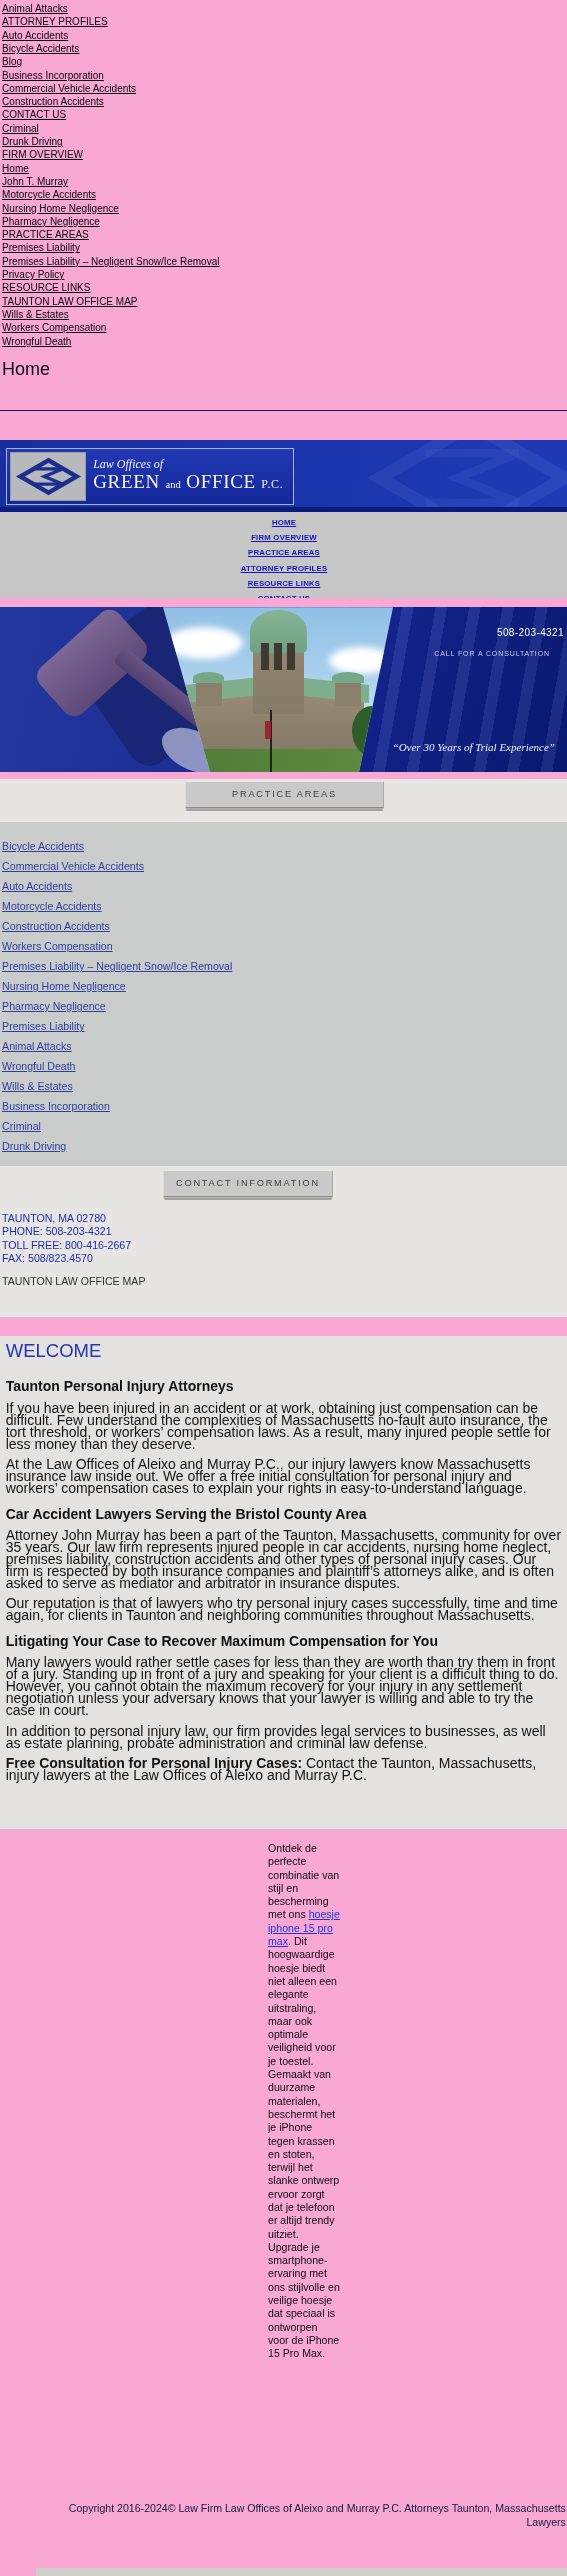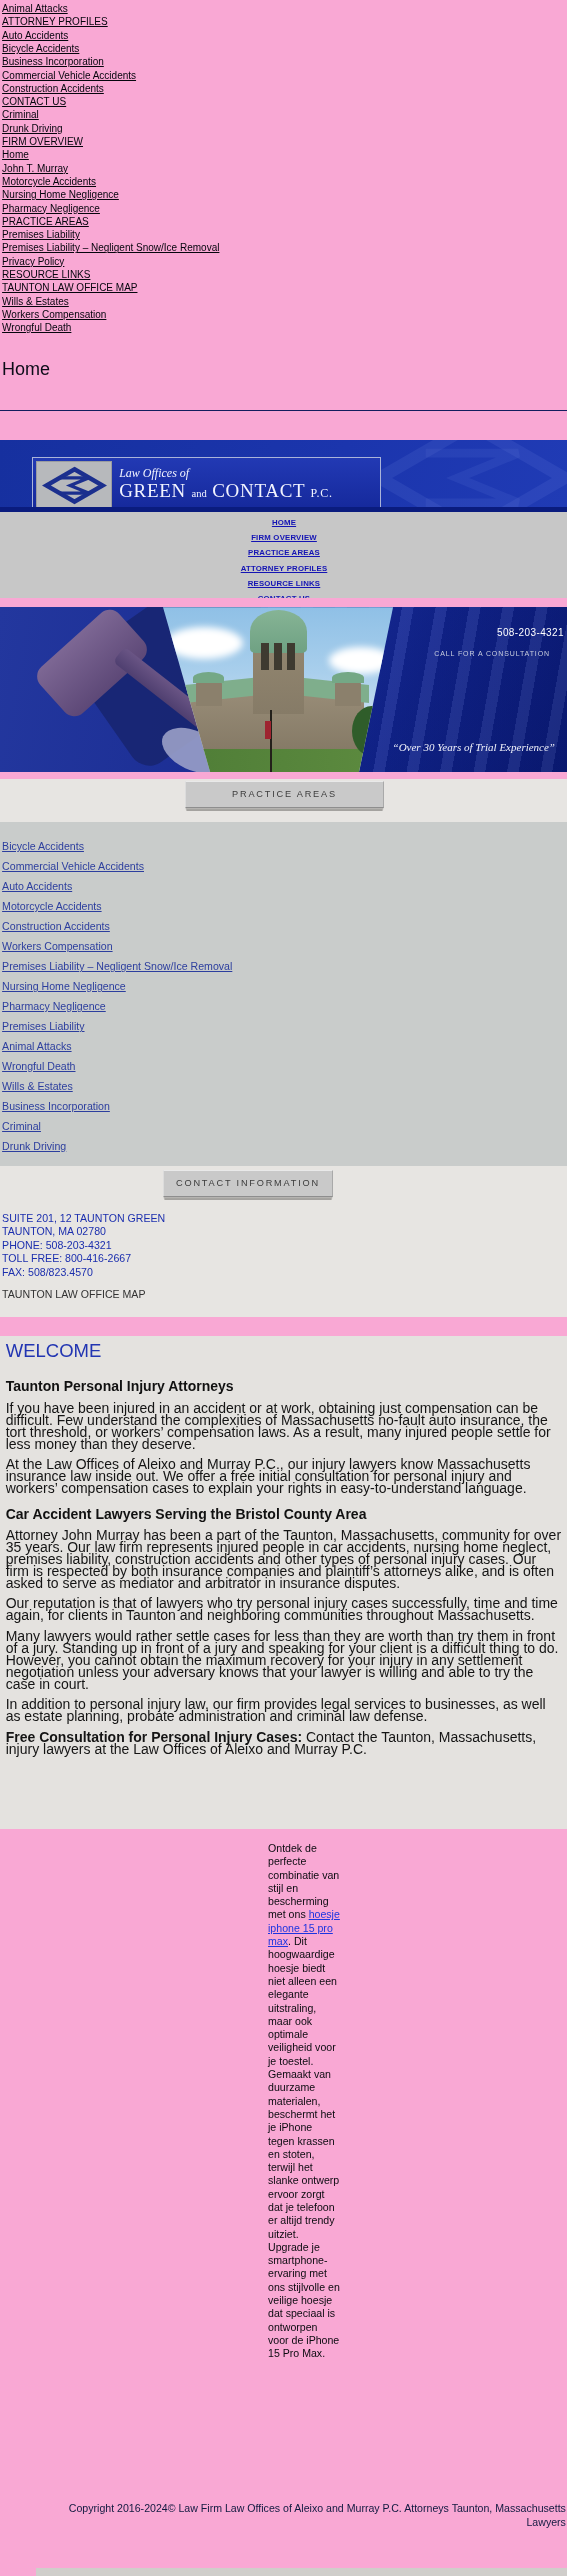--- a/index.html
+++ b/index.html
@@ -10,22 +10,22 @@
   .sitemap{height:349px;box-sizing:border-box;padding:2.1px 0 0 2.1px;overflow:hidden;}
   .sitemap a{display:block;font-size:10px;line-height:13.3px;color:#05050d;text-decoration:underline;}
 
   
   .homehead{height:91px;box-sizing:border-box;overflow:hidden;}
   .homehead h1{margin:10px 0 0 2.1px;font-size:18px;line-height:21px;font-weight:normal;color:#0c0c18;}
   .homehead hr{margin:30px 0 0 0;border:none;border-top:1.4px solid #131d5e;}
 
   
   .banner{position:relative;height:67px;background:linear-gradient(100deg,#16309f 0%,#1b35ad 60%,#203bb5 100%);overflow:hidden;}
-  .plaque{position:absolute;left:5.7px;top:17px;width:349px;height:57px;box-sizing:border-box;
-          background:linear-gradient(180deg,#2239b4 0%,#14289a 100%);border:0.7px solid #aab4d9;display:flex;align-items:center;margin-left:26px;}
+  .plaque{position:absolute;left:5.7px;top:8px;width:288px;height:57px;box-sizing:border-box;
+          background:linear-gradient(180deg,#2239b4 0%,#14289a 100%);border:0.7px solid #aab4d9;display:flex;align-items:center;}
   .logobox{width:74px;height:47px;margin-left:3.5px;background:#b7b9bc;border:0.7px solid #9a9ca0;display:flex;align-items:center;justify-content:center;}
   .firmtext{margin-left:7px;color:#f2f4ff;font-family:"Liberation Serif",serif;}
   .firmtext .tag{font-style:italic;font-size:12px;line-height:13.5px;}
   .firmtext .name{font-size:19px;line-height:21px;letter-spacing:0.7px;}
   .firmtext .name .sm{font-size:10.6px;letter-spacing:0;}
   .firmtext .name .pc{font-size:12px;}
   .watermark{position:absolute;right:-21px;top:-25.6px;width:234px;height:128px;opacity:.35;}
 
   .darkstrip{height:5px;background:#0a1c7e;}
 
@@ -102,20 +102,21 @@
 </head>
 <body>
 
 <div class="page">
 
   <div class="sitemap">
     <a href="#">Animal Attacks</a>
     <a href="#">ATTORNEY PROFILES</a>
     <a href="#">Auto Accidents</a>
     <a href="#">Bicycle Accidents</a>
+    <a href="#">Blog</a>
     <a href="#">Business Incorporation</a>
     <a href="#">Commercial Vehicle Accidents</a>
     <a href="#">Construction Accidents</a>
     <a href="#">CONTACT US</a>
     <a href="#">Criminal</a>
     <a href="#">Drunk Driving</a>
     <a href="#">FIRM OVERVIEW</a>
     <a href="#">Home</a>
     <a href="#">John T. Murray</a>
     <a href="#">Motorcycle Accidents</a>
@@ -144,21 +145,21 @@
     </svg>
     <div class="plaque">
       <div class="logobox">
         <svg width="65" height="41" viewBox="0 0 120 72">
           <polygon points="60,6 112,36 60,66 8,36" fill="none" stroke="#1b2f8e" stroke-width="8"></polygon>
           <path d="M34 22 H86 L52 36 L86 50 H34" fill="none" stroke="#1b2f8e" stroke-width="6"></path>
         </svg>
       </div>
       <div class="firmtext">
         <div class="tag">Law Offices of</div>
-        <div class="name"><span>GREEN</span> <span class="sm">and</span> <span>CONTACT</span> <span class="pc">P.C.</span></div>
+        <div class="name"><span>GREEN</span> <span class="sm">and</span> <span>OFFICE</span> <span class="pc">P.C.</span></div>
       </div>
     </div>
   </div>
   <div class="darkstrip"></div>
 
   <div class="nav">
     <a href="#">HOME</a>
     <a href="#">FIRM OVERVIEW</a>
     <a href="#">PRACTICE AREAS</a>
     <a href="#">ATTORNEY PROFILES</a>
@@ -219,39 +220,39 @@
     <a href="#">Wrongful Death</a>
     <a href="#">Wills &amp; Estates</a>
     <a href="#">Business Incorporation</a>
     <a href="#">Criminal</a>
     <a href="#">Drunk Driving</a>
   </div>
 
   <div class="band bandB">
     <a href="#" class="hbtn btnCI">CONTACT INFORMATION</a>
     <div class="contactblock">
-      <div>SUITE 201, 12 TAUNTON GREEN</div>
       <div>TAUNTON, MA 02780</div>
       <div>PHONE: 508-203-4321</div>
       <div>TOLL FREE: 800-416-2667</div>
       <div>FAX: 508/823.4570</div>
     </div>
     <a href="#" class="maplink">TAUNTON LAW OFFICE MAP</a>
   </div>
 
   <div class="bluegap"></div>
 
   <div class="welcome">
     <h1 class="wtitle">WELCOME</h1>
     <h2>Taunton Personal Injury Attorneys</h2>
     <p>If you have been injured in an accident or at work, obtaining just compensation can be difficult. Few understand the complexities of Massachusetts no-fault auto insurance, the tort threshold, or workers’ compensation laws. As a result, many injured people settle for less money than they deserve.</p>
     <p>At the Law Offices of Aleixo and Murray P.C., our injury lawyers know Massachusetts insurance law inside out. We offer a free initial consultation for personal injury and workers’ compensation cases to explain your rights in easy-to-understand language.</p>
     <h2>Car Accident Lawyers Serving the Bristol County Area</h2>
     <p>Attorney John Murray has been a part of the Taunton, Massachusetts, community for over 35 years. Our law firm represents injured people in car accidents, nursing home neglect, premises liability, construction accidents and other types of personal injury cases. Our firm is respected by both insurance companies and plaintiff’s attorneys alike, and is often asked to serve as mediator and arbitrator in insurance disputes.</p>
     <p>Our reputation is that of lawyers who try personal injury cases successfully, time and time again, for clients in Taunton and neighboring communities throughout Massachusetts.</p>
+    <h2>Litigating Your Case to Recover Maximum Compensation for You</h2>
     <p>Many lawyers would rather settle cases for less than they are worth than try them in front of a jury. Standing up in front of a jury and speaking for your client is a difficult thing to do. However, you cannot obtain the maximum recovery for your injury in any settlement negotiation unless your adversary knows that your lawyer is willing and able to try the case in court.</p>
     <p>In addition to personal injury law, our firm provides legal services to businesses, as well as estate planning, probate administration and criminal law defense.</p>
     <p><span class="lead">Free Consultation for Personal Injury Cases:</span><span> Contact the Taunton, Massachusetts, injury lawyers at the Law Offices of Aleixo and Murray P.C.</span></p>
   </div>
 
   <div class="tail">
     <div class="promo"><span>Ontdek de perfecte combinatie van stijl en bescherming met ons </span><a href="#">hoesje iphone 15 pro max</a><span>. Dit hoogwaardige hoesje biedt niet alleen een elegante uitstraling, maar ook optimale veiligheid voor je toestel. Gemaakt van duurzame materialen, beschermt het je iPhone tegen krassen en stoten, terwijl het slanke ontwerp ervoor zorgt dat je telefoon er altijd trendy uitziet. Upgrade je smartphone-ervaring met ons stijlvolle en veilige hoesje dat speciaal is ontworpen voor de iPhone 15 Pro Max.</span></div>
     <div class="footer">Copyright 2016-2024© Law Firm Law Offices of Aleixo and Murray P.C. Attorneys Taunton, Massachusetts Lawyers</div>
     <div class="bottomstrip"></div>
   </div>

